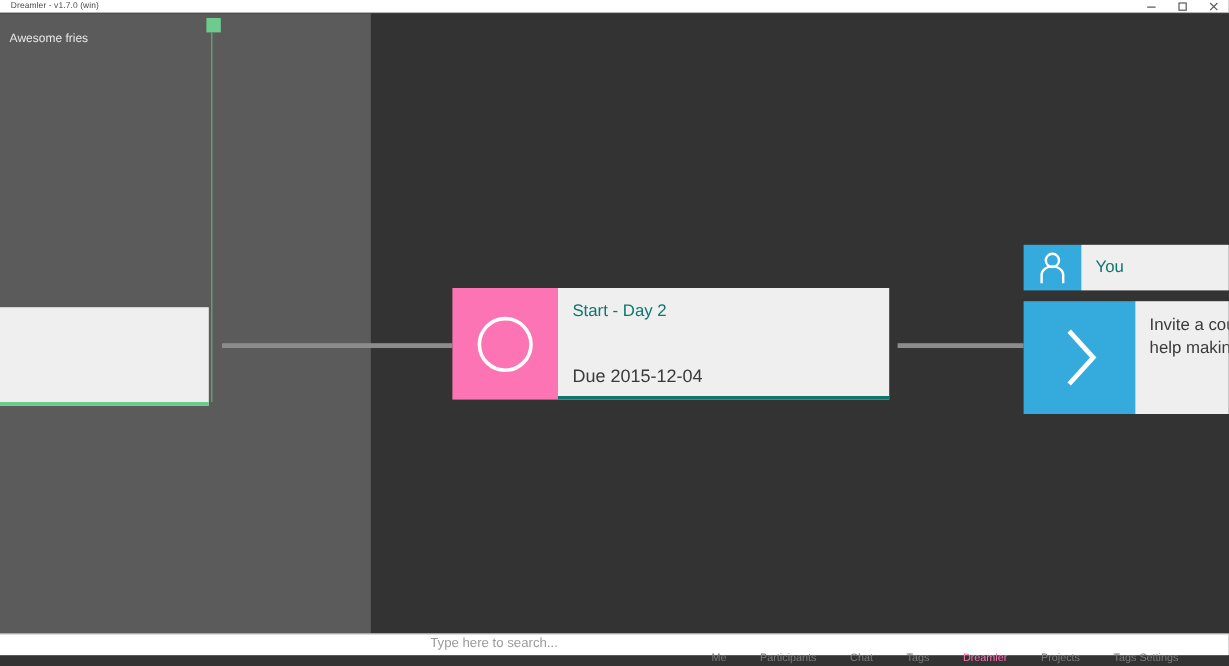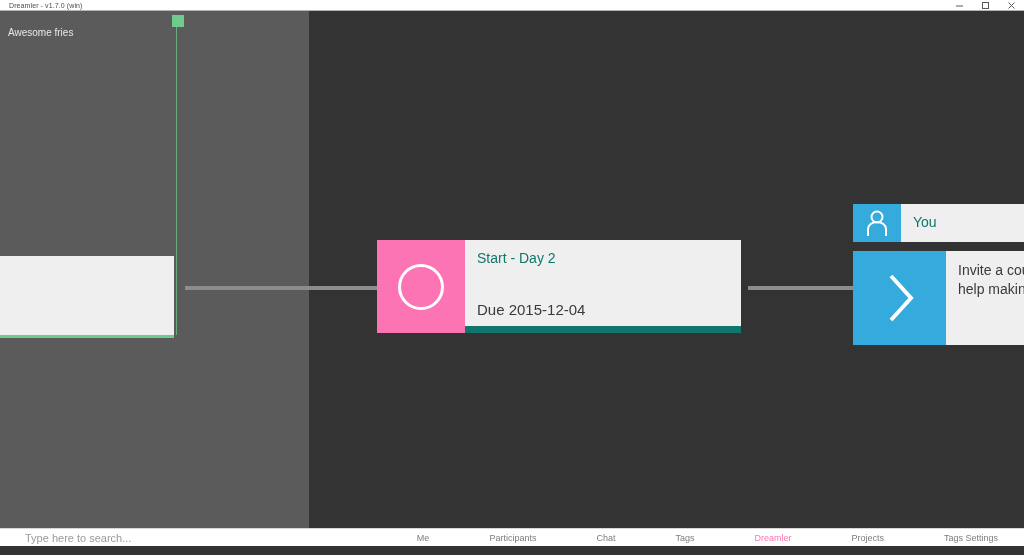--- a/index.html
+++ b/index.html
@@ -154,21 +154,21 @@
     background: #efefef;
     border-bottom: 3px solid #6ecb8e;
   }
 
   
   .card-start { left: 377px; top: 229px; width: 364px; height: 93px; }
   .card-start .card-icon {
     width: 88px;
     background: #fd74b4;
   }
-  .card-start .card-body { border-bottom: 7px solid #0f766e; }
+  .card-start .card-body { border-bottom: 3px solid #0f766e; }
   .ring {
     width: 46px; height: 46px;
     border: 3px solid #ffffff;
     border-radius: 50%;
     box-sizing: border-box;
   }
 
   
   .card-you { left: 853px; top: 193px; width: 188px; height: 38px; }
   .card-you .card-icon {
@@ -187,39 +187,39 @@
   .bottombar {
     position: absolute;
     left: 0; top: 528px;
     width: 1024px;
     height: 18px;
     background: #ffffff;
     border-top: 1px solid #d6d6d6;
     display: flex;
     align-items: center;
     box-sizing: border-box;
+    flex-direction: column;
   }
   .search-input {
     border: none;
     outline: none;
     background: transparent;
     font-family: "Liberation Sans", sans-serif;
     font-size: 11px;
     color: #8e8e8e;
     padding-left: 25px;
     width: 330px;
     height: 100%;
   }
   .search-input::placeholder { color: #9b9b9b; opacity: 1; }
   .nav {
     margin-left: auto;
     display: flex;
     align-items: flex-end;
-    padding-right: 12px;
-    gap: 32px;
+    padding-right: 28px;
   }
   .nav-item {
     font-size: 9px;
     color: #7c7c7c;
     padding: 0 14px;
     white-space: nowrap;
   }
   .nav-item.active { color: #fd74b4; }
 </style>
 </head>

